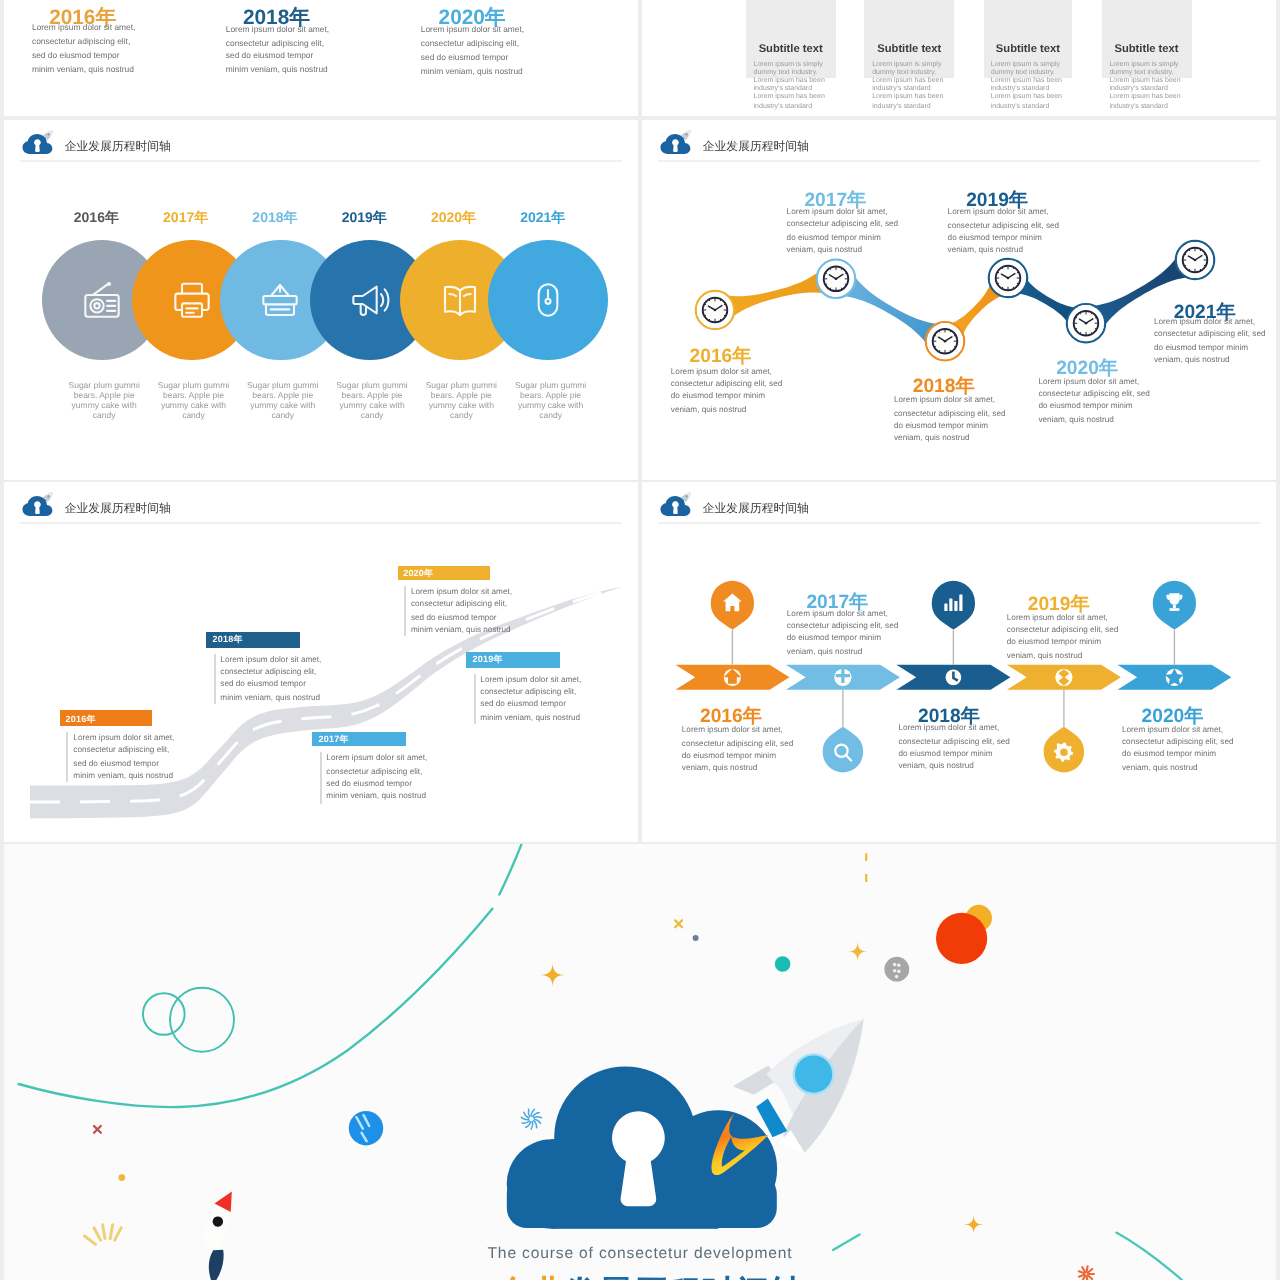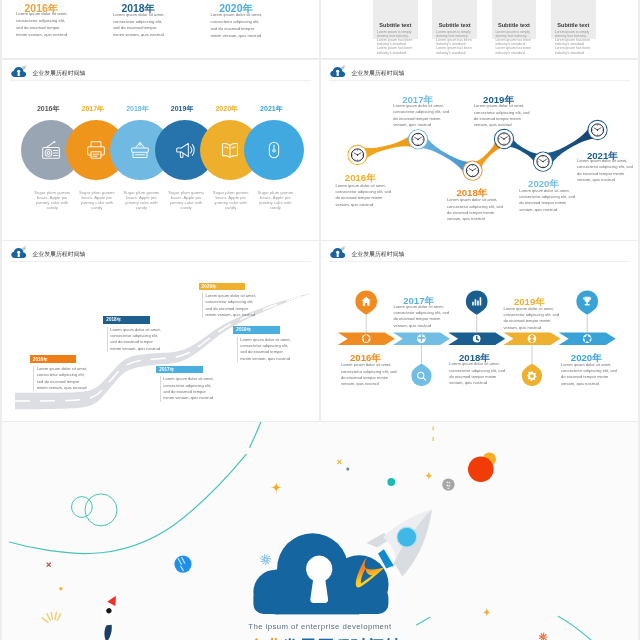--- a/index.html
+++ b/index.html
@@ -586,16 +586,16 @@
             <stop offset="0" stop-color="#f5962b"></stop>
             <stop offset=".42" stop-color="#f6801e"></stop>
             <stop offset=".72" stop-color="#fbc521"></stop>
             <stop offset="1" stop-color="#fbdc2f"></stop>
           </linearGradient>
         </defs>
         <g>
           <path d="M362.7 137.8 C358.2 145.6 354.4 154.6 353.8 160.6 C353.3 166.2 356.2 166.8 360.6 163.6 C369.0 157.4 377.6 150.2 382.4 145.4 C377.8 146.4 370.2 148.4 365.2 146.8 C361.6 145.6 362.0 140.6 364.9 134.9 ZM363.6 146.4 C364.0 151.0 366.6 153.2 370.4 153.2 C366.4 156.2 361.8 159.6 359.0 161.4 C358.4 157.4 360.6 151.4 363.6 146.4 Z" fill="url(#flameg)" fill-rule="evenodd"></path>
         </g>
       </svg>
-      <div class="hero-sub">The ipsum of enterprise development</div>
+      <div class="hero-sub">The course of consectetur development</div>
       <div class="hero-cn"><span class="o">企业</span><span>发展历程时间轴</span></div>
     </div>
 </div>
 
 </body></html>

